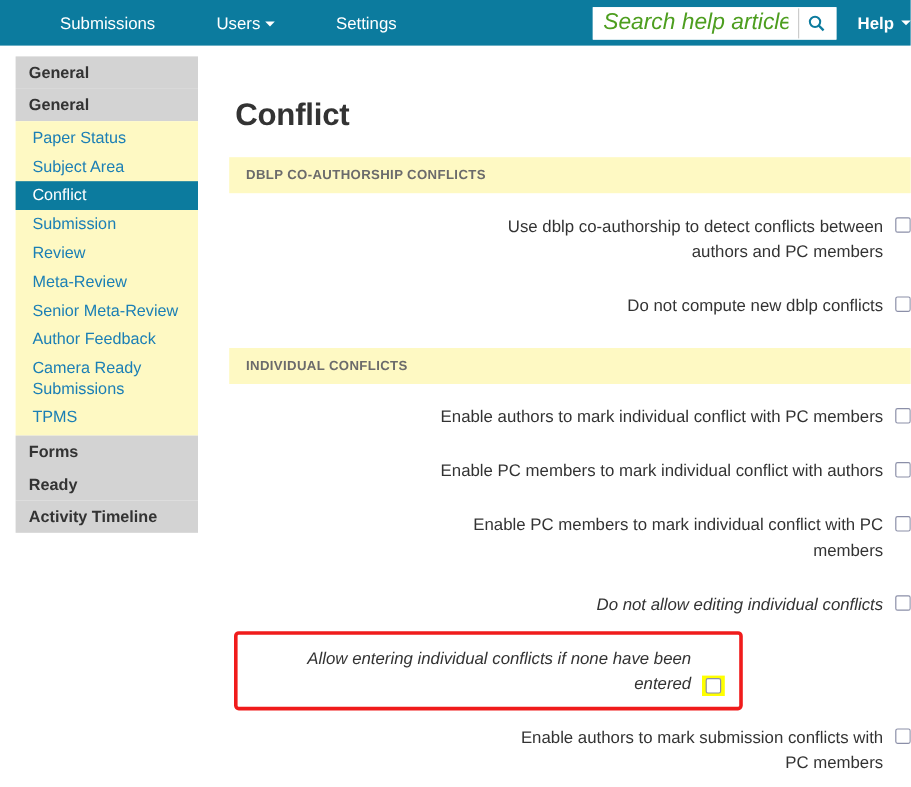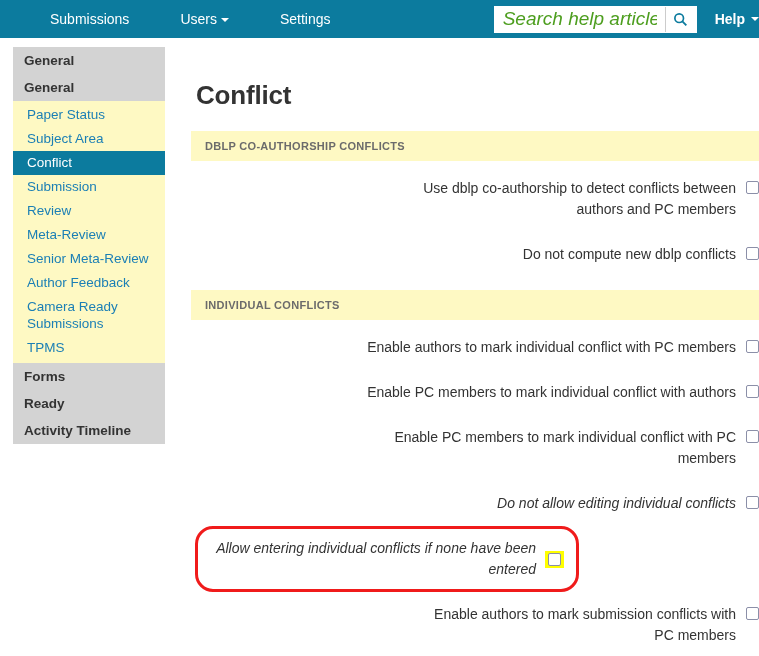--- a/index.html
+++ b/index.html
@@ -169,25 +169,25 @@
     border: 1px solid #8b8fa8;
     background: #ffffff;
     border-radius: 2px;
     flex: 0 0 auto;
     cursor: pointer;
   }
 
   
   .row.highlight {
     border: 3px solid #f01b1b;
-    border-radius: 18px;
-    width: 384px;
+    border-radius: 4px;
+    width: 424px;
     margin-left: 4px;
     padding: 9px 12px 9px 0;
-    align-items: center;
+    align-items: flex-end;
   }
   .cb-hl-wrap {
     background: #ffff00;
     padding: 2px 3px;
     margin-left: 9px;
     display: inline-flex;
     flex: 0 0 auto;
   }
   .cb-hl-wrap .cb { margin: 0; }
 </style>

